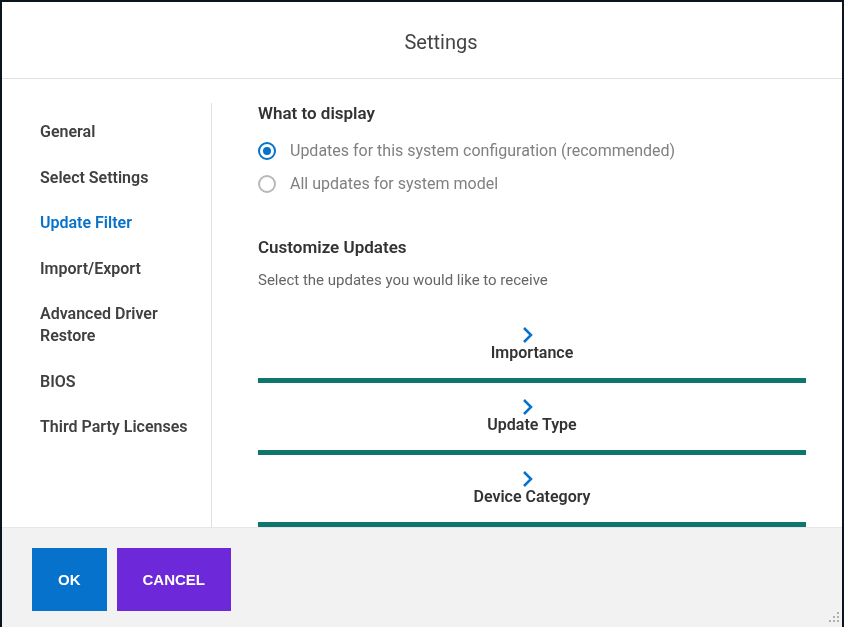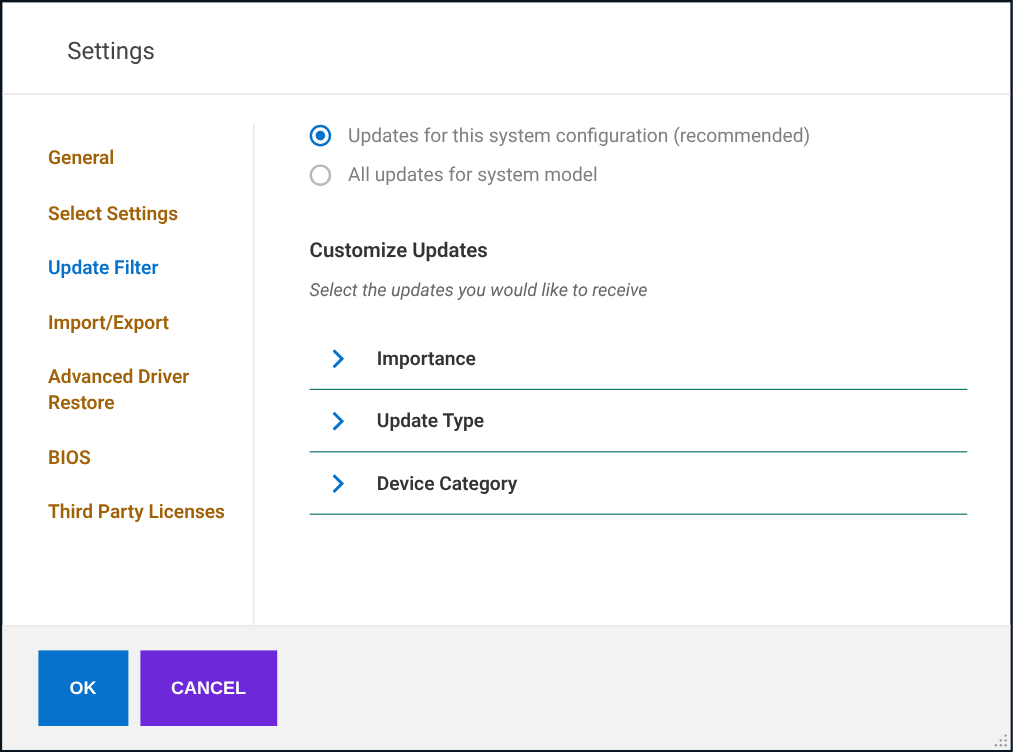--- a/index.html
+++ b/index.html
@@ -19,20 +19,21 @@
       height: 623px;
       background: #ffffff;
       margin: 2px;
       display: flex;
       flex-direction: column;
       position: relative;
     }
     .dialog-header {
       padding: 28px 16px 24px 54px;
       border-bottom: 1px solid #e0e0e0;
+      text-align: center;
     }
     .dialog-title {
       font-size: 20px;
       font-weight: 400;
       color: #444;
     }
     .dialog-body {
       flex: 1;
       display: flex;
       padding-top: 24px;
@@ -40,21 +41,21 @@
     }
     .sidebar {
       width: 172px;
       border-right: 1px solid #e0e0e0;
       padding-top: 6px;
       padding-bottom: 20px;
     }
     .sidebar-item {
       font-size: 16px;
       font-weight: 600;
-      color: #a16207;
+      color: #404040;
       padding: 12px 0;
       cursor: pointer;
       line-height: 1.35;
     }
     .sidebar-item.active {
       color: #0672cb;
     }
     .content {
       flex: 1;
       padding-left: 46px;
@@ -104,28 +105,28 @@
     .section2-heading {
       font-size: 17px;
       font-weight: 600;
       color: #333;
       margin-bottom: 14px;
     }
     .section2-sub {
       font-size: 15px;
       color: #666;
       margin-bottom: 22px;
-      font-style: italic;
     }
     .expander {
       display: flex;
       align-items: center;
       padding: 16px 0;
-      border-bottom: 1px solid #0f766e;
-      cursor: pointer;
+      border-bottom: 5px solid #0f766e;
+      cursor: pointer;
+      flex-direction: column;
     }
     .chevron {
       width: 24px;
       flex-shrink: 0;
       display: flex;
       align-items: center;
       justify-content: center;
       margin-left: 12px;
       margin-right: 20px;
     }
@@ -200,20 +201,21 @@
       <div class="sidebar-item">Select Settings</div>
       <div class="sidebar-item active">Update Filter</div>
       <div class="sidebar-item">Import/Export</div>
       <div class="sidebar-item">Advanced Driver Restore</div>
       <div class="sidebar-item">BIOS</div>
       <div class="sidebar-item">Third Party Licenses</div>
     </div>
 
     <div class="content">
 
+      <div class="section-heading">What to display</div>
 
       <div class="radio-group">
         <div class="radio-row">
           <span class="radio-circle selected"></span>
           <span class="radio-label">Updates for this system configuration (recommended)</span>
         </div>
         <div class="radio-row">
           <span class="radio-circle"></span>
           <span class="radio-label">All updates for system model</span>
         </div>

